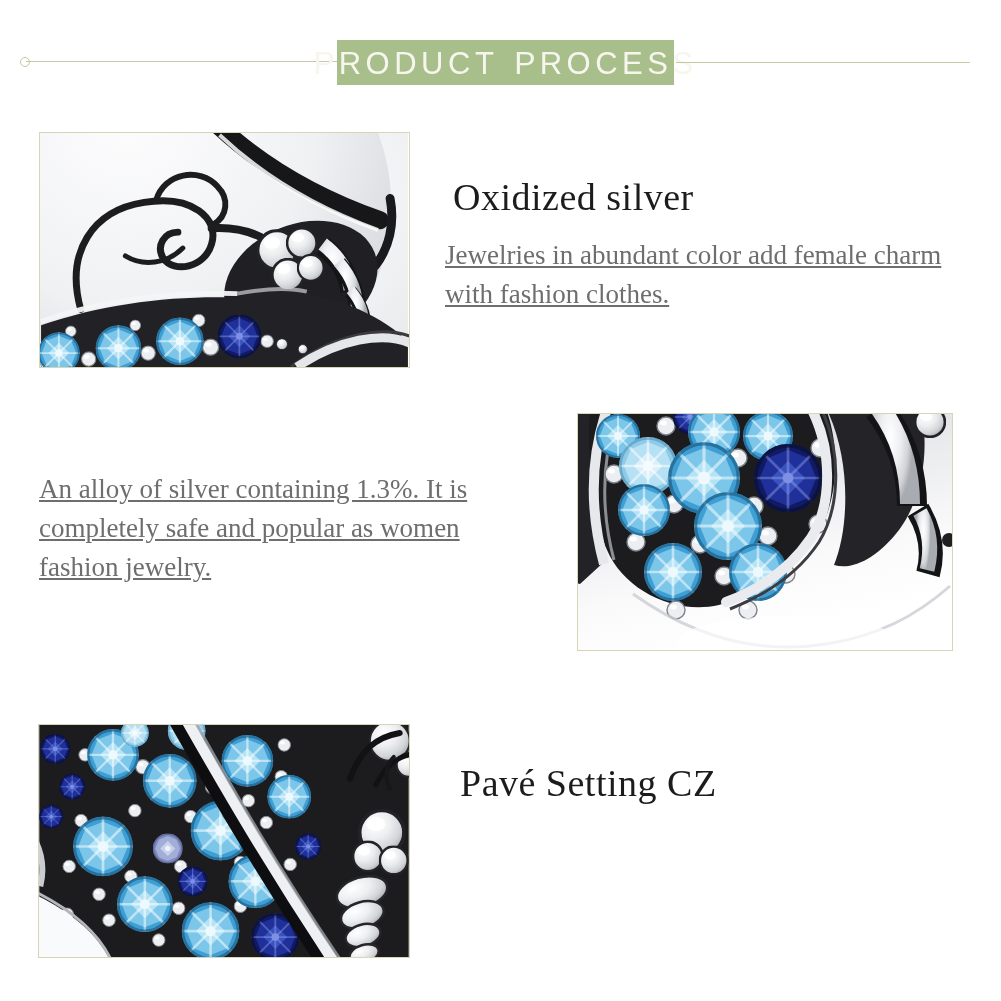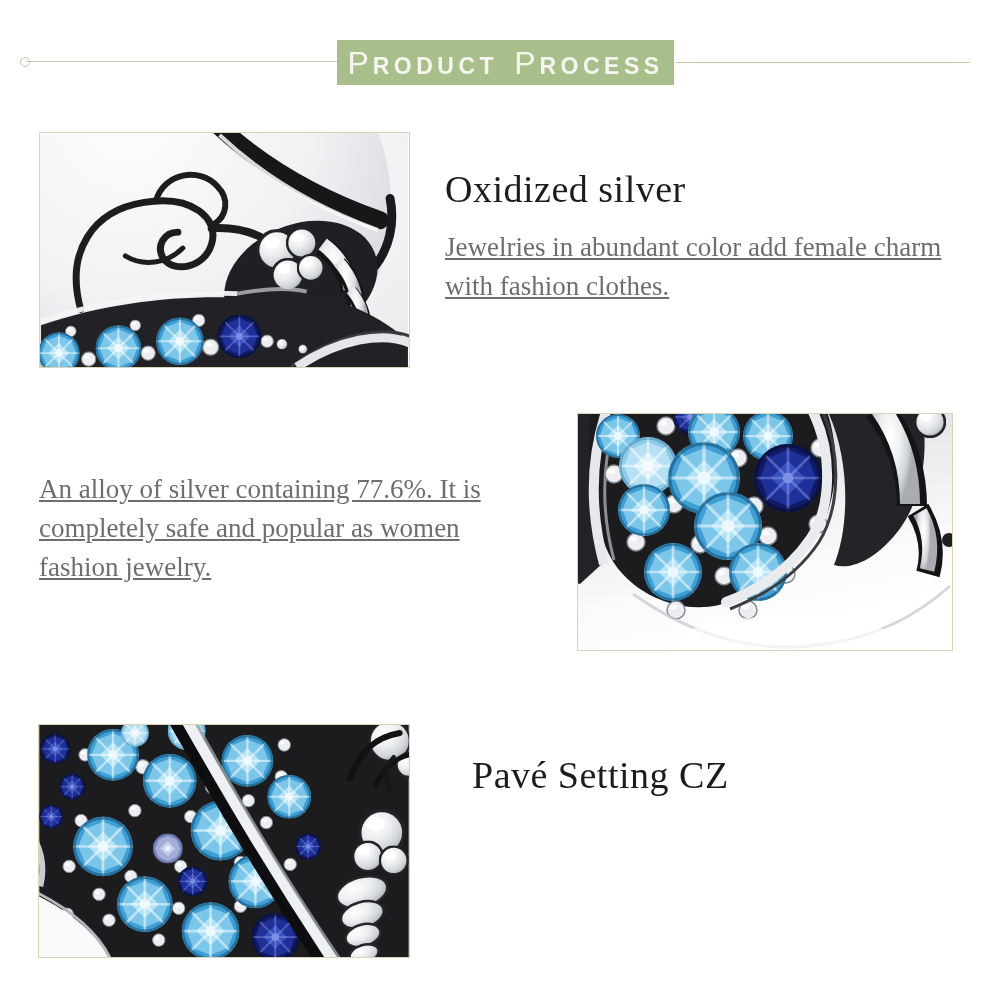--- a/index.html
+++ b/index.html
@@ -11,36 +11,36 @@
   .hline.left{left:26px;top:61px;width:311px;}
   .hline.right{left:676px;top:62px;width:294px;}
   .hdot{position:absolute;left:20px;top:57px;width:8px;height:8px;border:1px solid var(--line,#c9c7a6);border-radius:50%;background:#fff;}
   .banner{position:absolute;left:337px;top:40px;width:337px;height:45px;
     background:var(--banner-green,#a9bf8b);color:var(--banner-text,#f7f6ee);
     display:flex;align-items:center;justify-content:center;
     font-family:"Liberation Sans",sans-serif;}
   .banner .word{display:flex;align-items:baseline;}
   .banner .word + .word{margin-left:16px;}
   .banner .lead{font-size:32px;letter-spacing:4px;line-height:1;}
-  .banner .rest{font-size:23px;letter-spacing:4.5px;line-height:1;font-weight:bold;}
+  .banner .rest{font-size:31px;letter-spacing:4.5px;line-height:1;}
 
   
   .photo{position:absolute;border:1px solid var(--photo-border,#d8d5b6);background:#fff;overflow:hidden;}
   .photo svg{display:block;width:100%;height:100%;}
   #photo1{left:39px;top:132px;width:369px;height:234px;}
   #photo2{left:577px;top:413px;width:374px;height:236px;}
   #photo3{left:38px;top:724px;width:370px;height:232px;}
 
   
   .feature{position:absolute;}
-  .feature h2{margin:0;font-size:38px;font-weight:400;color:var(--heading-text,#1c1c1c);line-height:1.25;letter-spacing:0.5px;}
+  .feature h2{margin:8px;font-size:38px;font-weight:400;color:var(--heading-text,#1c1c1c);line-height:1.25;letter-spacing:0.5px;}
   .feature p{margin:14px 0 0 0;font-size:27px;color:var(--body-text,#6e6e6e);line-height:39px;text-decoration:underline;}
   #feat1{left:445px;top:166px;width:500px;}
   #feat2{left:39px;top:456px;width:478px;}
-  #feat3{left:472px;top:752px;width:527px;}
+  #feat3{left:452px;top:752px;width:527px;}
   .defs-holder{position:absolute;width:0;height:0;overflow:hidden;}
 </style>
 </head>
 <body>
 
 <div class="page">
 
   <svg class="defs-holder" aria-hidden="true">
     <defs>
       <radialGradient id="gBead" cx="35%" cy="28%" r="85%">
@@ -176,21 +176,21 @@
       <path d="M258,236 C300,208 345,200 372,212" stroke="#e4e6e9" stroke-width="9" fill="none"></path>
     </svg>
   </figure>
 
   <section class="feature" id="feat1">
     <h2>Oxidized silver</h2>
     <p>Jewelries in abundant color add female charm with fashion clothes.</p>
   </section>
 
   <section class="feature" id="feat2">
-    <p>An alloy of silver containing 77.6%. It is completely safe and popular as women fashion jewelry.</p>
+    <p>An alloy of silver containing 1.3%. It is completely safe and popular as women fashion jewelry.</p>
   </section>
 
   <figure class="photo" id="photo2" style="margin:0;">
     <svg viewBox="0 0 374 236" role="img" aria-label="Charm corner close-up paved with light blue and navy cubic zirconia stones">
       <rect width="374" height="236" fill="url(#gBG2)"></rect>
       <path d="M-5,-5 L30,-5 C14,40 12,92 26,148 L2,170 L-5,168 Z" fill="#232327"></path>
       <path d="M12,-10 L246,-10 C263,30 261,86 239,121 C217,153 181,179 141,191 C96,201 46,176 29,136 C13,99 9,40 12,-10 Z" fill="#1c1c1f"></path>
       <path d="M246,-10 L342,-10 C352,32 346,82 321,116 C301,142 276,157 256,151 C272,112 273,40 246,-10 Z" fill="#242428"></path>
       <path d="M30,-8 C13,40 11,94 26,150" stroke="#e6e8eb" stroke-width="10" fill="none"></path>
       <path d="M40,-6 C24,44 22,94 36,146" stroke="#a7acb2" stroke-width="3" fill="none" opacity="0.8"></path>

